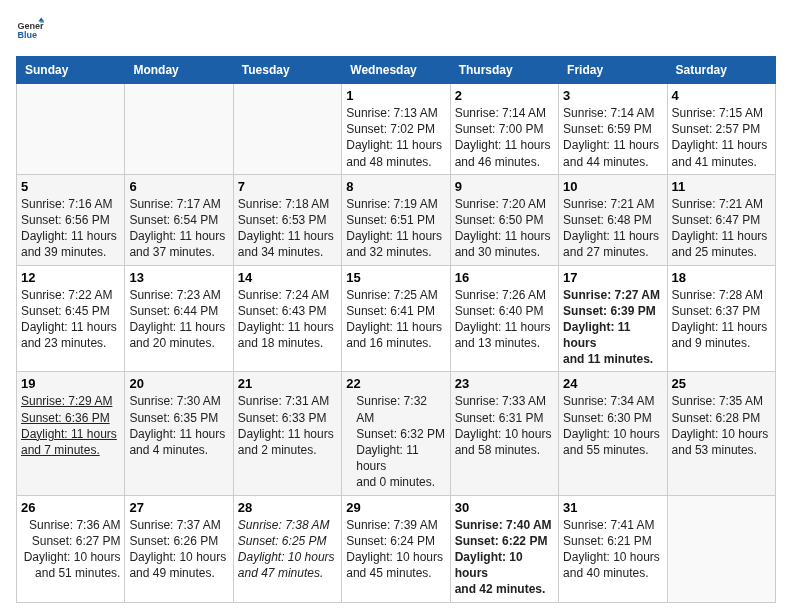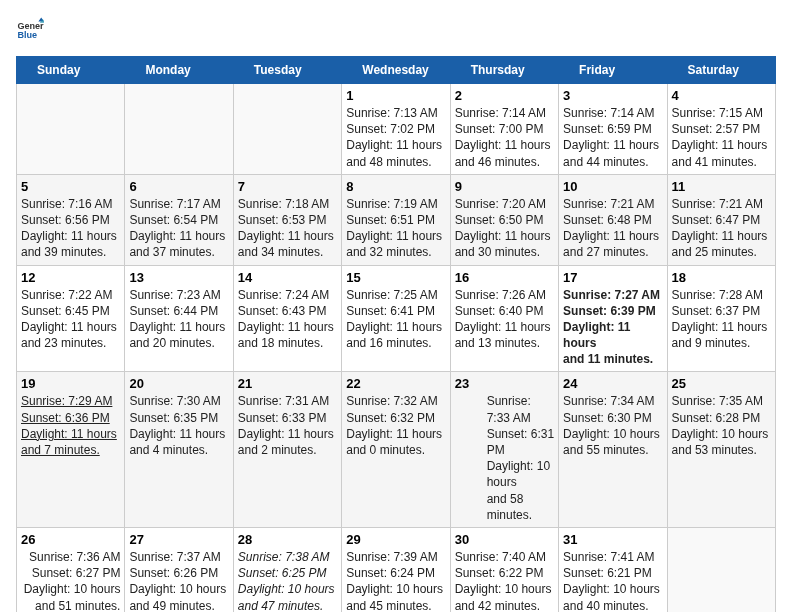--- a/index.html
+++ b/index.html
@@ -38,21 +38,21 @@
       color: #444;
     }
     table {
       width: 100%;
       border-collapse: collapse;
       font-size: 11px;
     }
     thead th {
       background: #1a5fa8;
       color: #fff;
-      padding: 6px 20px;
+      padding: 6px 8px;
       text-align: left;
       font-size: 12px;
       font-weight: bold;
       border: 1px solid #1a5fa8;
     }
     tbody td {
       border: 1px solid #ccc;
       vertical-align: top;
       padding: 4px 4px;
       width: calc(100% / 7);
@@ -267,28 +267,28 @@
         </td>
         <td>
           <span class="day-number">21</span>
           <div class="day-info" style="white-space: pre-line;">Sunrise: 7:31 AM
 Sunset: 6:33 PM
 Daylight: 11 hours
 and 2 minutes.</div>
         </td>
         <td>
           <span class="day-number">22</span>
-          <div class="day-info" style="white-space: pre-line;">Sunrise: 7:32 AM
+          <div class="day-info" style="white-space: pre-line; margin-left: 10px;">Sunrise: 7:32 AM
 Sunset: 6:32 PM
 Daylight: 11 hours
 and 0 minutes.</div>
         </td>
         <td>
           <span class="day-number">23</span>
-          <div class="day-info" style="white-space: pre-line; margin-left: 32px;">Sunrise: 7:33 AM
+          <div class="day-info" style="white-space: pre-line;">Sunrise: 7:33 AM
 Sunset: 6:31 PM
 Daylight: 10 hours
 and 58 minutes.</div>
         </td>
         <td>
           <span class="day-number">24</span>
           <div class="day-info" style="white-space: pre-line;">Sunrise: 7:34 AM
 Sunset: 6:30 PM
 Daylight: 10 hours
 and 55 minutes.</div>
@@ -325,21 +325,21 @@
         </td>
         <td>
           <span class="day-number">29</span>
           <div class="day-info" style="white-space: pre-line;">Sunrise: 7:39 AM
 Sunset: 6:24 PM
 Daylight: 10 hours
 and 45 minutes.</div>
         </td>
         <td>
           <span class="day-number">30</span>
-          <div class="day-info" style="white-space: pre-line;">Sunrise: 7:40 AM
+          <div class="day-info" style="white-space: pre-line; font-weight: bold;">Sunrise: 7:40 AM
 Sunset: 6:22 PM
 Daylight: 10 hours
 and 42 minutes.</div>
         </td>
         <td>
           <span class="day-number">31</span>
           <div class="day-info" style="white-space: pre-line;">Sunrise: 7:41 AM
 Sunset: 6:21 PM
 Daylight: 10 hours
 and 40 minutes.</div>

